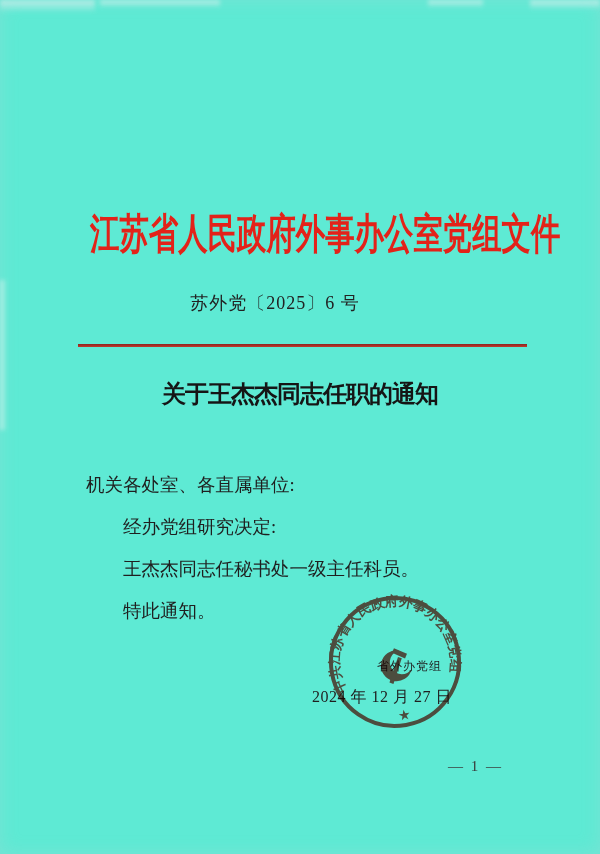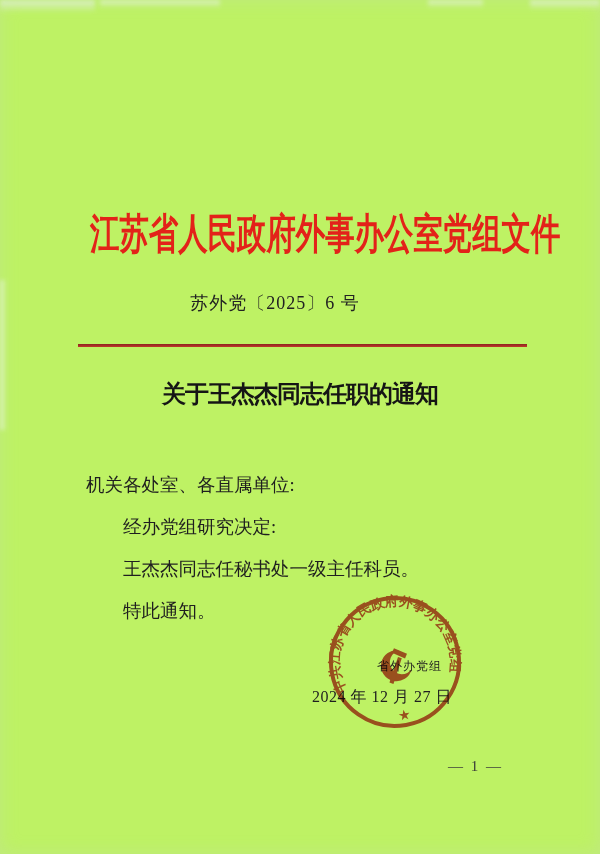--- a/index.html
+++ b/index.html
@@ -1,19 +1,19 @@
 <!DOCTYPE html>
 <html><head>
 <meta charset="utf-8">
 <style>
   html,body{margin:0;padding:0;background:#ffffff;}
   .page{
     position:relative;
     width:600px;height:854px;
-    background:#bef264;
+    background:#5eead4;
     overflow:hidden;
     font-family:"Liberation Serif","DejaVu Serif",serif;
     box-shadow:inset 0 0 18px rgba(200,208,214,0.25);
   }
   
   .smudge{position:absolute;pointer-events:none;filter:blur(2px);opacity:.65;}
   .smudge.s1{left:0;top:0;width:95px;height:13px;background:linear-gradient(#e9eff2,rgba(233,239,242,0));}
   .smudge.s2{left:100px;top:0;width:120px;height:8px;background:linear-gradient(#eef3f5,rgba(238,243,245,0));}
   .smudge.s3{left:428px;top:0;width:55px;height:8px;background:linear-gradient(#eff3f5,rgba(239,243,245,0));}
   .smudge.s4{right:0;top:0;width:70px;height:10px;background:linear-gradient(#edf1f4,rgba(237,241,244,0));}

